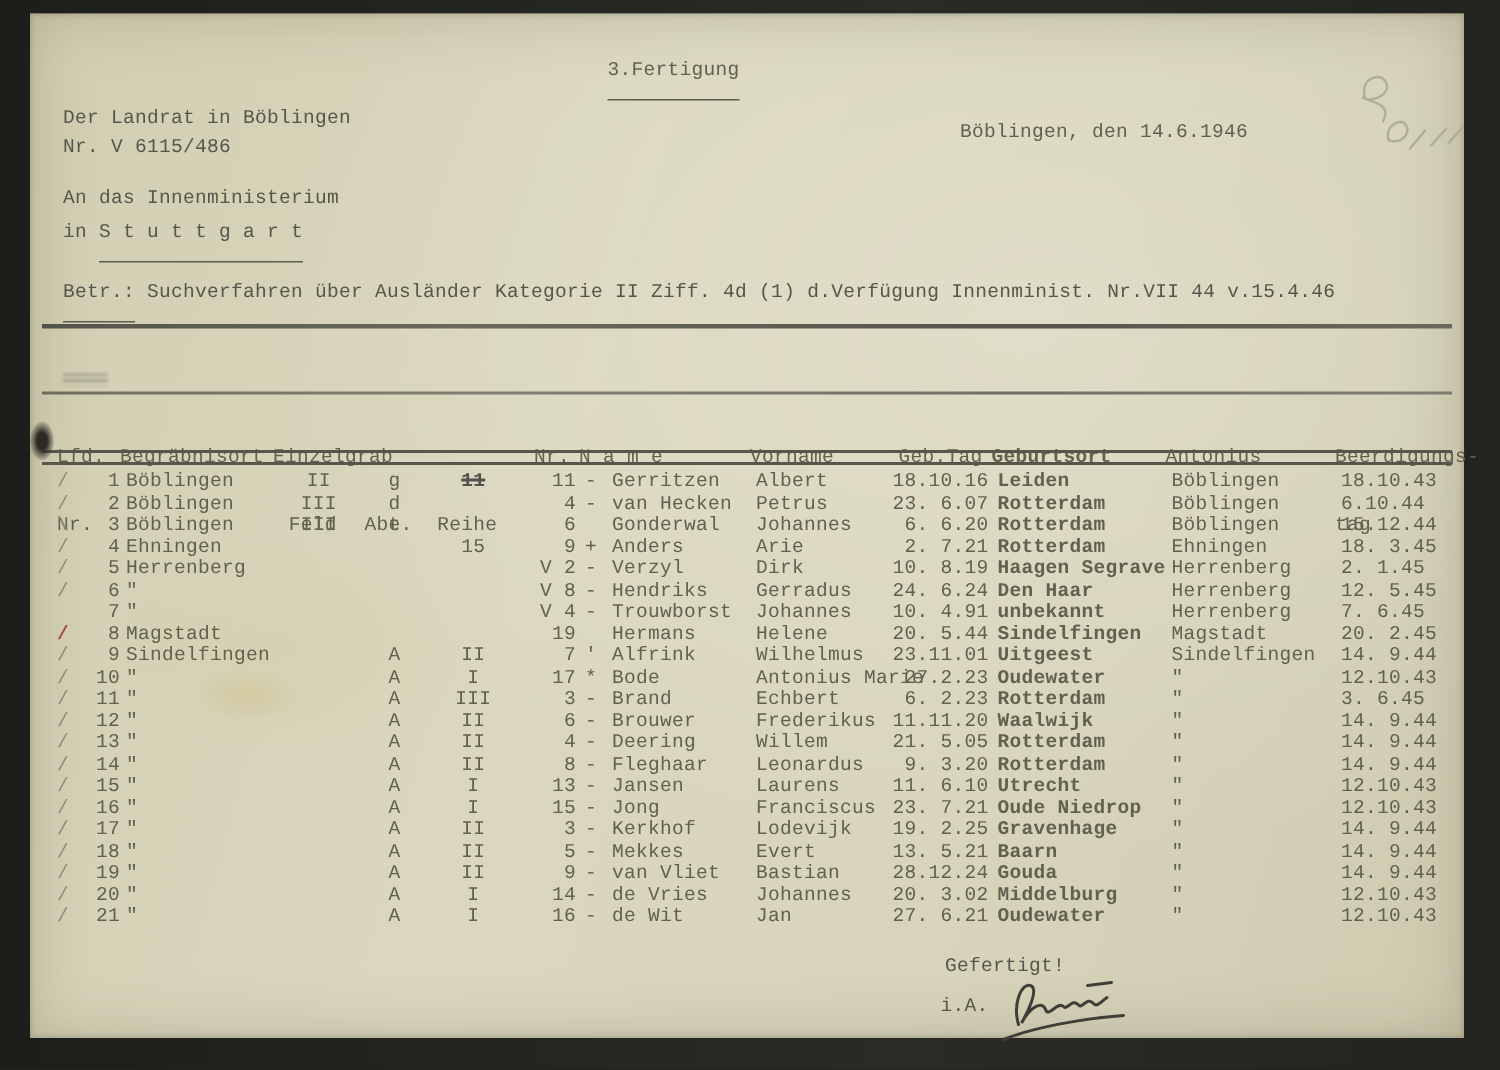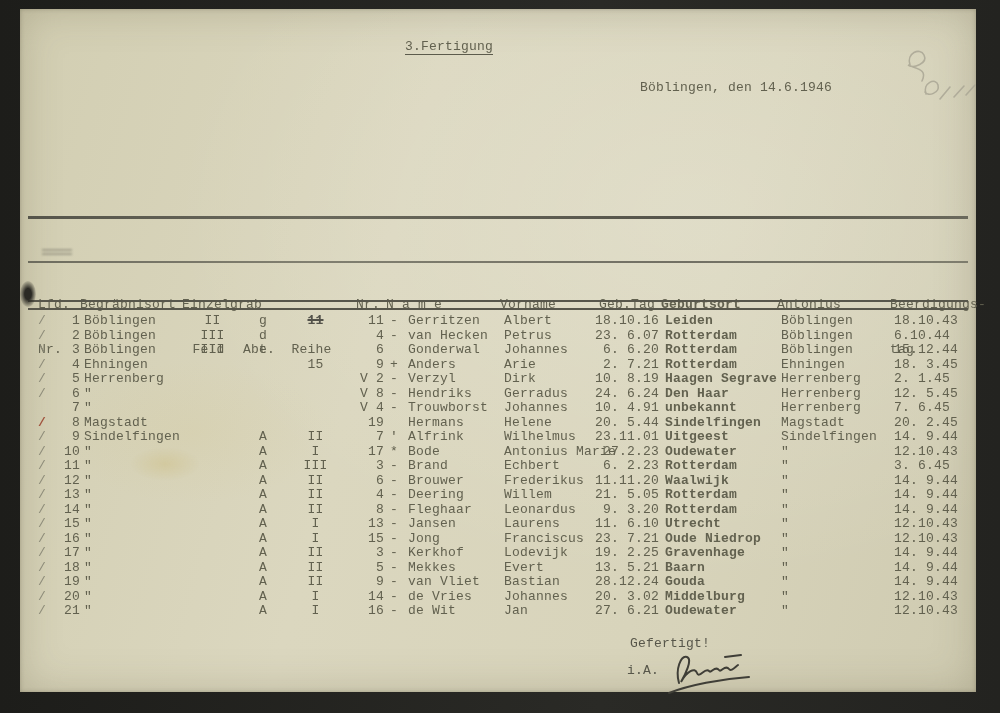--- a/index.html
+++ b/index.html
@@ -14,21 +14,21 @@
     position:absolute;left:20px;top:9px;width:956px;height:683px;
     background:
       radial-gradient(ellipse at 18% 62%, rgba(205,185,110,.10), rgba(0,0,0,0) 12%),
       radial-gradient(ellipse at 70% 30%, rgba(255,255,250,.20), rgba(0,0,0,0) 55%),
       linear-gradient(105deg,#d2ceb2,#dbd7bf 38%,#d8d4bb 68%,#cfcbb1);
     box-shadow:inset 0 0 40px rgba(90,85,55,.25), inset 0 0 4px rgba(60,55,40,.3);
   }
   .doc{position:absolute;inset:0;color:#62614f;font-size:13px;letter-spacing:.2px;
        filter:blur(.22px);white-space:pre;}
   .abs{position:absolute;}
-  .u{border-bottom:1.5px solid #5c5b4c;padding-bottom:0;}
+  .u{border-bottom:1.5px solid #5c5b4c;padding-bottom:12px;}
   .dark{color:#57564a;}
   .hrule{position:absolute;left:8px;width:940px;background:
      linear-gradient(90deg,#55544a,#6a695c 30%,#55544a 70%,#6a695c);}
   .blot{position:absolute;border-radius:50%;}
   
   .thead,.trow{display:flex;white-space:pre;}
   .trow{height:14.5px;line-height:14.5px;}
   .thead{line-height:15px;}
   .c{flex:0 0 auto;overflow:visible;}
   .mark{width:14px;color:#8d8b79;}
@@ -56,31 +56,36 @@
 </style>
 </head>
 <body>
 
 <div class="frame">
   <div class="paper">
     <div class="doc">
 
       <div class="abs" style="left:385px;top:30px;"><span class="u">3.Fertigung</span></div>
 
+      <div class="abs dark" style="left:22px;top:60px;line-height:19px;"><span>Der Landrat in Böblingen</span>
+<span>Nr. V 6115/486</span></div>
 
       <div class="abs" style="left:620px;top:71px;">Böblingen, den 14.6.1946</div>
 
       <svg style="left:872px;top:30px;" width="100" height="85" viewBox="0 0 100 85">
         <g fill="none" stroke="#aaa695" stroke-width="1.6" opacity=".85" stroke-linecap="round">
           <path d="M18,26 C14,14 28,8 32,16 C36,24 22,30 16,26 C24,30 36,30 30,42"></path>
           <path d="M34,55 C30,44 44,38 46,46 C48,54 36,58 33,53 M48,60 l10,-12 M62,58 l10,-11 M74,56 l9,-10"></path>
         </g>
       </svg>
 
+      <div class="abs dark" style="left:22px;top:112px;line-height:22.5px;"><span>An das Innenministerium</span>
+<span><span>in </span><span class="u">S t u t t g a r t</span></span></div>
 
+      <div class="abs dark" style="left:22px;top:178px;"><span class="u">Betr.:</span><span> Suchverfahren über Ausländer Kategorie II Ziff. 4d (1) d.Verfügung Innenminist. Nr.VII 44 v.15.4.46</span></div>
 
       <div class="hrule" style="top:207px;height:2.5px;"></div>
 
       <div class="smudge" style="left:22px;top:240px;width:30px;height:8px;"></div>
 
       <div class="hrule" style="top:252px;height:1.5px;opacity:.8;"></div>
 
       <div class="abs" style="left:18px;top:258px;right:0;">
         <div class="thead">
           <span class="c lfdspan">Lfd.</span>

